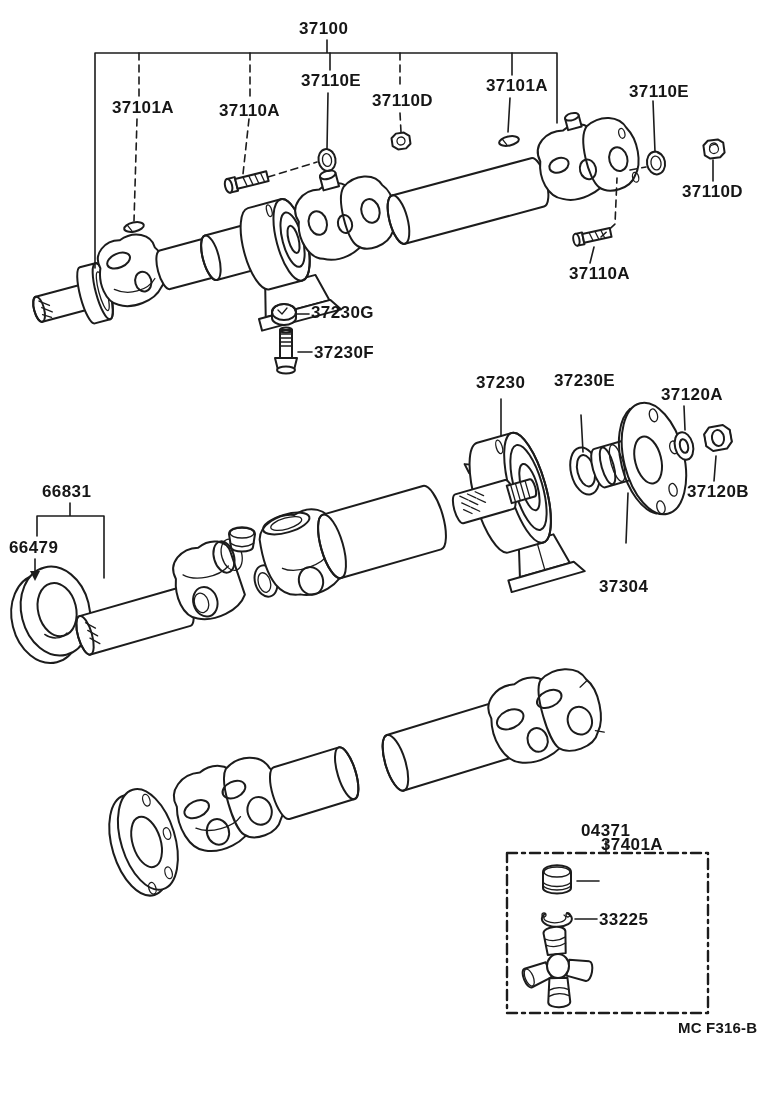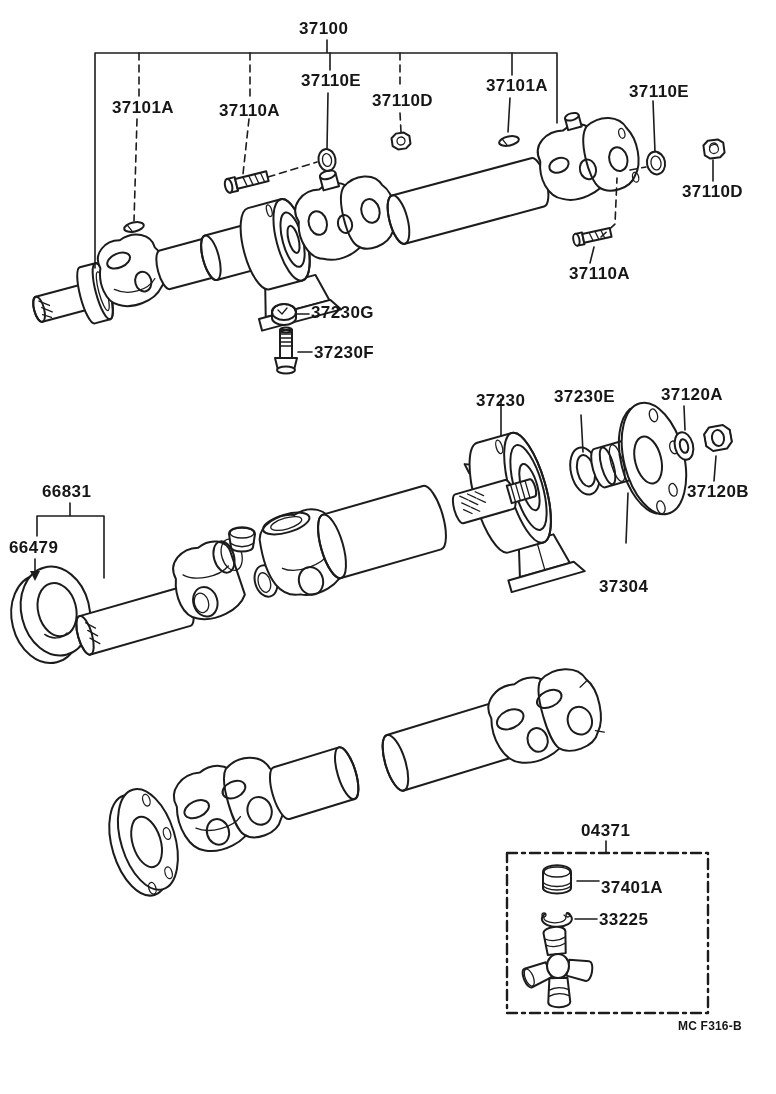--- a/index.html
+++ b/index.html
@@ -1,21 +1,21 @@
 <!DOCTYPE html>
 <html><head>
 <meta charset="utf-8">
 <style>
   html,body{margin:0;padding:0;background:#e8e8e8;}
   .canvas{position:relative;width:776px;height:1094px;background:#ffffff;overflow:hidden;
           font-family:"Liberation Sans",sans-serif;}
   .canvas svg{position:absolute;left:0;top:0;}
   .plabel{position:absolute;font-weight:700;font-size:17px;line-height:1.05;color:#161616;
           letter-spacing:.4px;white-space:nowrap;}
-  .code{font-size:12px;letter-spacing:.2px;}
+  .code{font-size:15px;letter-spacing:.2px;}
   
   path,ellipse,rect,line,polyline{stroke:#1c1c1c;stroke-width:2;fill:none;
           stroke-linecap:round;stroke-linejoin:round;}
   .b{fill:#ffffff;}
   .thin{stroke-width:1.3;}
   .lead{stroke-width:1.6;}
   .dash{stroke-width:1.6;stroke-dasharray:7 5;}
   .dashbox{stroke-width:2.4;stroke-dasharray:10 5 3 5;}
   .wm path{stroke:none;}
 </style>
@@ -382,24 +382,24 @@
   <div class="plabel" style="left:112px;top:99px">37101A</div>
   <div class="plabel" style="left:219px;top:102px">37110A</div>
   <div class="plabel" style="left:301px;top:72px">37110E</div>
   <div class="plabel" style="left:372px;top:92px">37110D</div>
   <div class="plabel" style="left:486px;top:77px">37101A</div>
   <div class="plabel" style="left:629px;top:83px">37110E</div>
   <div class="plabel" style="left:682px;top:183px">37110D</div>
   <div class="plabel" style="left:569px;top:265px">37110A</div>
   <div class="plabel" style="left:311px;top:304px">37230G</div>
   <div class="plabel" style="left:314px;top:344px">37230F</div>
-  <div class="plabel" style="left:476px;top:392px">37230</div>
-  <div class="plabel" style="left:554px;top:388px">37230E</div>
+  <div class="plabel" style="left:476px;top:374px">37230</div>
+  <div class="plabel" style="left:554px;top:372px">37230E</div>
   <div class="plabel" style="left:661px;top:386px">37120A</div>
   <div class="plabel" style="left:687px;top:483px">37120B</div>
   <div class="plabel" style="left:599px;top:578px">37304</div>
   <div class="plabel" style="left:42px;top:483px">66831</div>
   <div class="plabel" style="left:9px;top:539px">66479</div>
   <div class="plabel" style="left:581px;top:822px">04371</div>
-  <div class="plabel" style="left:601px;top:879px">37401A</div>
+  <div class="plabel" style="left:601px;top:836px">37401A</div>
   <div class="plabel" style="left:599px;top:911px">33225</div>
   <div class="plabel code" style="left:678px;top:1020px">MC F316-B</div>
 </div>
 
 </body></html>

